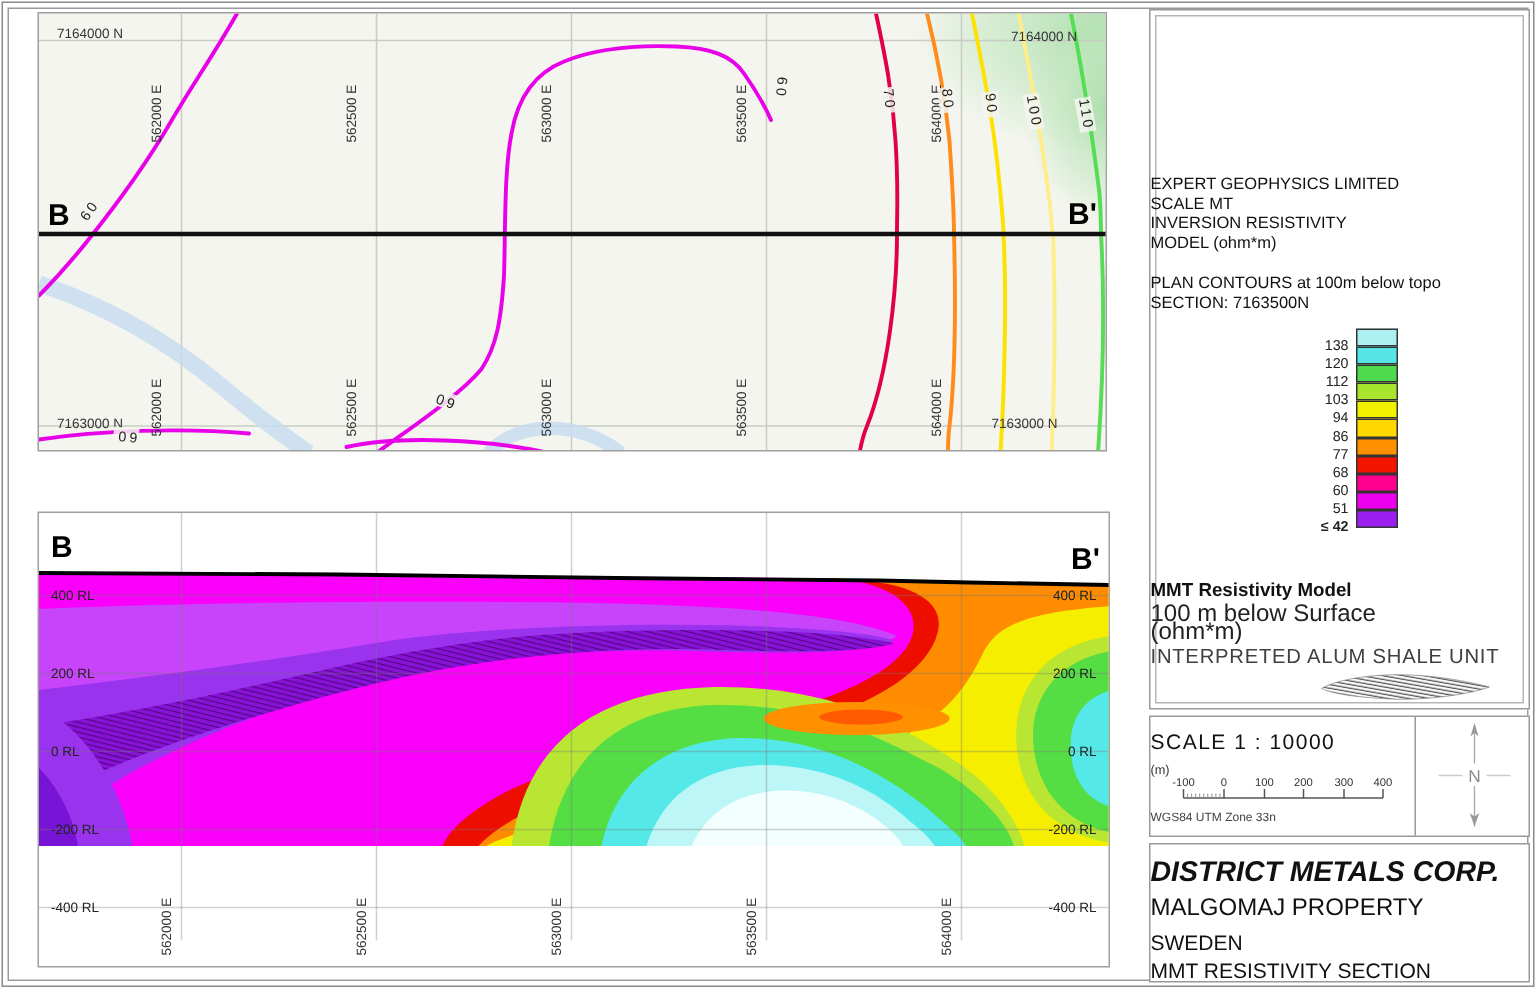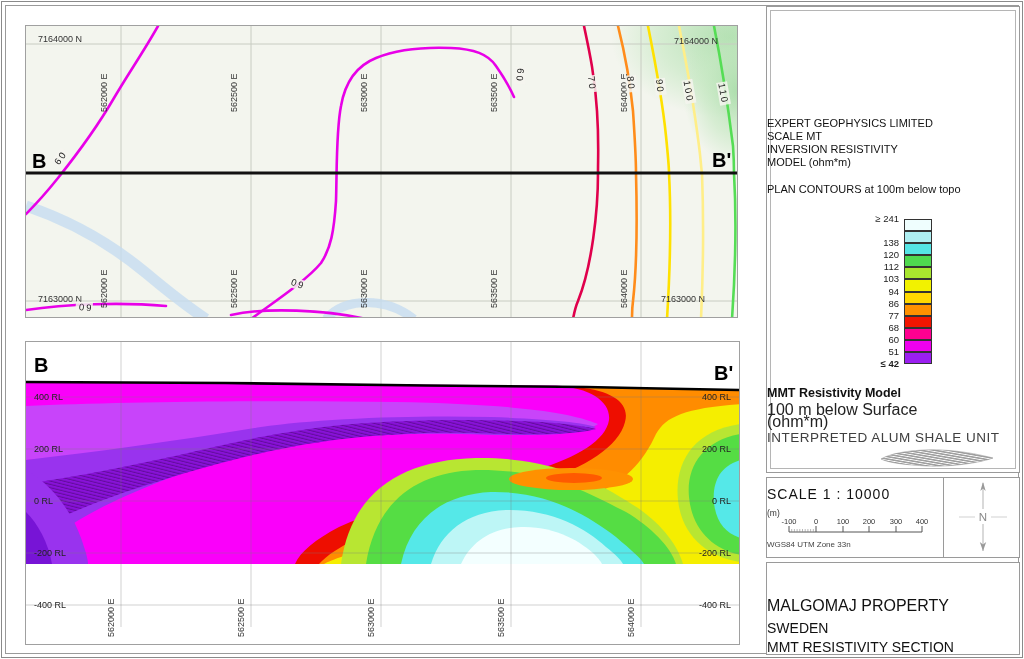--- a/index.html
+++ b/index.html
@@ -1,20 +1,20 @@
 <!DOCTYPE html>
 <html><head>
 <meta charset="utf-8">
 <style>
   html,body{margin:0;padding:0;width:1024px;height:659px;background:#fff;
     font-family:"Liberation Sans",sans-serif;overflow:hidden;position:relative;}
   .frame-outer{position:absolute;inset:1px;border:1px solid #8a8a8a;}
   .frame-inner{position:absolute;inset:5px;border:1px solid #9a9a9a;background:#fff;}
   .panel{position:absolute;border:1px solid #a0a0a0;box-sizing:border-box;}
-  #plan-panel{left:25px;top:25px;width:713px;height:293px;background:#f3f5ee;overflow:hidden;}
+  #plan-panel{left:25px;top:8px;width:713px;height:293px;background:#f3f5ee;overflow:hidden;}
   #section-panel{left:25px;top:341px;width:715px;height:304px;background:#fff;overflow:hidden;}
   .coord{position:absolute;font-size:9px;color:#333;white-space:nowrap;}
   .vlabel{position:absolute;font-size:9px;color:#333;white-space:nowrap;
     transform-origin:0 100%;transform:rotate(-90deg);}
   .endlabel{position:absolute;font-weight:bold;font-size:20px;color:#000;}
   .clabel{position:absolute;font-size:9.5px;color:#222;letter-spacing:2px;
     background:rgba(244,245,239,.85);padding:0 1px;white-space:nowrap;}
   .rl{position:absolute;font-size:9px;color:#222;width:42px;white-space:nowrap;}
   .rl.left{text-align:left;}
   .rl.right{text-align:right;}
@@ -210,26 +210,23 @@
 <div id="legend-main" class="legend-box">
   <div class="inner"></div>
   <div class="lg-head center">
     <div>EXPERT GEOPHYSICS LIMITED</div>
     <div>SCALE MT</div>
     <div>INVERSION RESISTIVITY</div>
     <div>MODEL (ohm*m)</div>
   </div>
   <div class="lg-sub center">
     <div>PLAN CONTOURS at 100m below topo</div>
+    <div>SECTION: 7163500N</div>
   </div>
   <div id="colorbar-wrap">
-      <div class="cb-row">
-        <div class="cb-label">≥ 241</div>
-        <div class="cb-swatch" style="background: rgb(239, 254, 254);"></div>
-      </div>
       <div class="cb-row">
         <div class="cb-label"></div>
         <div class="cb-swatch" style="background: rgb(174, 239, 242);"></div>
       </div>
       <div class="cb-row">
         <div class="cb-label">138</div>
         <div class="cb-swatch" style="background: rgb(85, 229, 229);"></div>
       </div>
       <div class="cb-row">
         <div class="cb-label">120</div>
@@ -325,16 +322,17 @@
       <path d="M39,73 L42.2,64 L39,66.4 L35.8,64 Z" fill="#999"></path>
       <line x1="15" y1="39" x2="31" y2="39" stroke="#ccc" stroke-width="0.9"></line>
       <line x1="47" y1="39" x2="63" y2="39" stroke="#ccc" stroke-width="0.9"></line>
       <rect x="34" y="31" width="10" height="15" fill="#fff"></rect>
       <text x="39" y="43" font-size="11.5" fill="#8a8a8a" text-anchor="middle" font-family="Liberation Sans, sans-serif">N</text>
     </svg>
   </div>
 </div>
 
 <div id="legend-title" class="legend-box">
+  <div class="tb-company center">DISTRICT METALS CORP.</div>
   <div class="tb-property center">MALGOMAJ PROPERTY</div>
   <div class="tb-country center">SWEDEN</div>
   <div class="tb-subtitle center">MMT RESISTIVITY SECTION</div>
 </div>
 
 </body></html>

